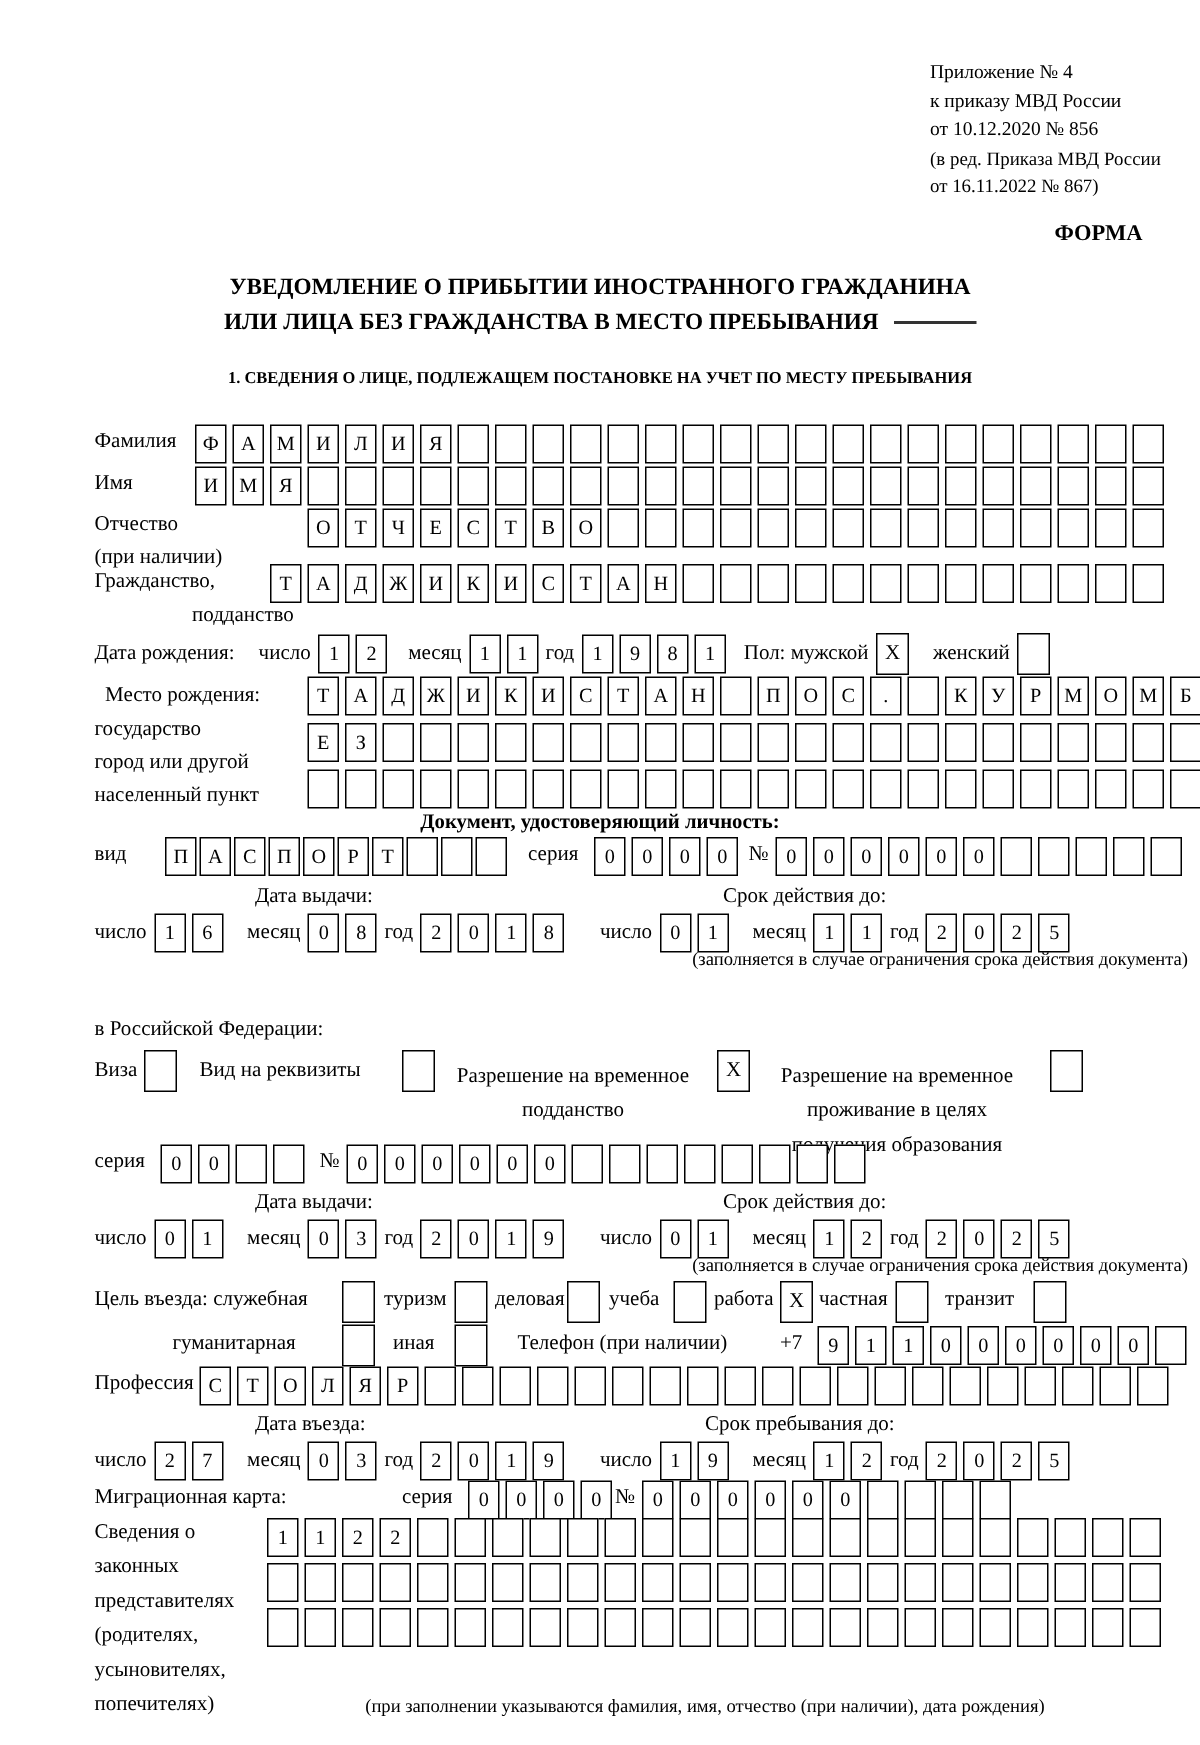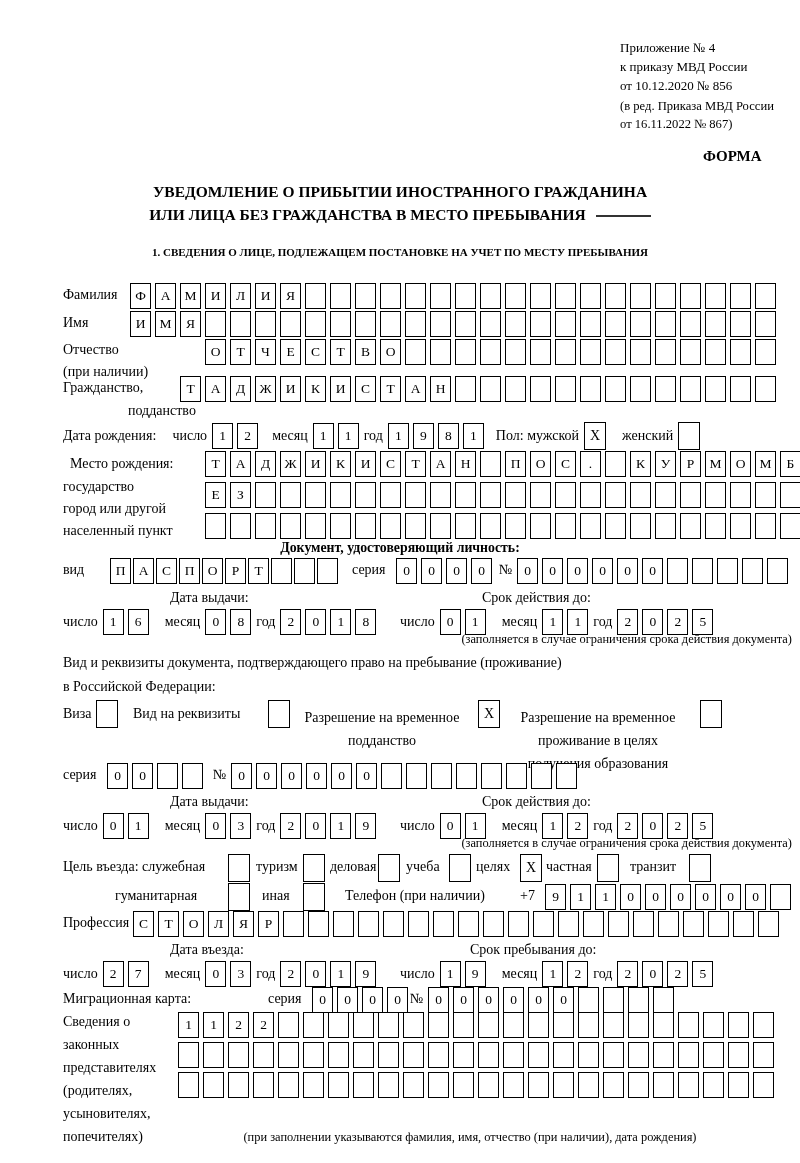--- a/index.html
+++ b/index.html
@@ -351,21 +351,20 @@
     <span>год</span>
     <span class="cells">
         <span class="cell">2</span>
         <span class="cell">0</span>
         <span class="cell">2</span>
         <span class="cell">5</span>
       </span>
   </div>
   <div class="abs small" style="left:380px; top:632px; width:412px; text-align:right;">(заполняется в случае ограничения срока действия документа)</div>
 
-  <div class="abs lbl" style="left:63px; top:655px;">Вид и реквизиты документа, подтверждающего право на пребывание (проживание)</div>
   <div class="abs lbl" style="left:63px; top:679px;">в Российской Федерации:</div>
 
   <div class="abs lbl" style="left:63px; top:706px;">Виза</div>
   <div class="abs cells bigbox" style="left:96px; top:700px;">
       <span class="cell"></span>
     </div>
 
   <div class="abs lbl" style="left:133px; top:706px;">Вид на реквизиты</div>
   <div class="abs cells bigbox" style="left:268px; top:700px;">
       <span class="cell"></span>
@@ -467,21 +466,21 @@
       <span class="cell"></span>
     </div>
   <div class="abs lbl" style="left:330px; top:859px;">деловая</div>
   <div class="abs cells bigbox" style="left:378px; top:854px;">
       <span class="cell"></span>
     </div>
   <div class="abs lbl" style="left:406px; top:859px;">учеба</div>
   <div class="abs cells bigbox" style="left:449px; top:854px;">
       <span class="cell"></span>
     </div>
-  <div class="abs lbl" style="left:476px; top:859px;">целях</div>
+  <div class="abs lbl" style="left:476px; top:859px;">работа</div>
   <div class="abs cells bigbox" style="left:520px; top:854px;">
       <span class="cell">X</span>
     </div>
   <div class="abs lbl" style="left:546px; top:859px;">частная</div>
   <div class="abs cells bigbox" style="left:597px; top:854px;">
       <span class="cell"></span>
     </div>
   <div class="abs lbl" style="left:630px; top:859px;">транзит</div>
   <div class="abs cells bigbox" style="left:689px; top:854px;">
       <span class="cell"></span>

